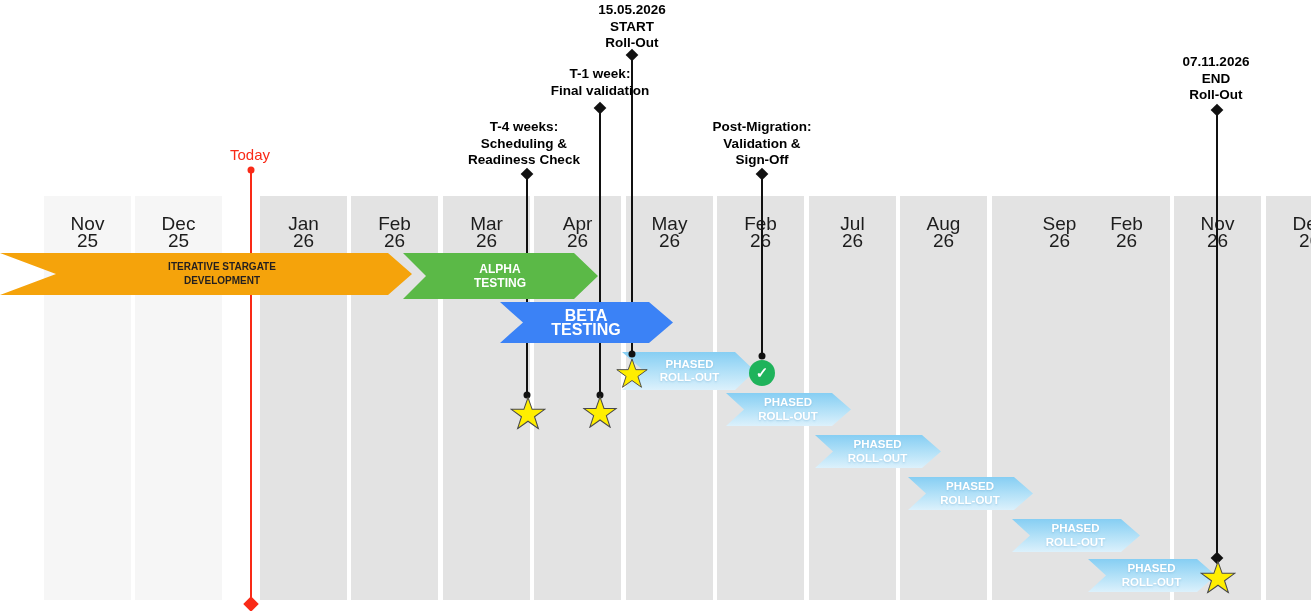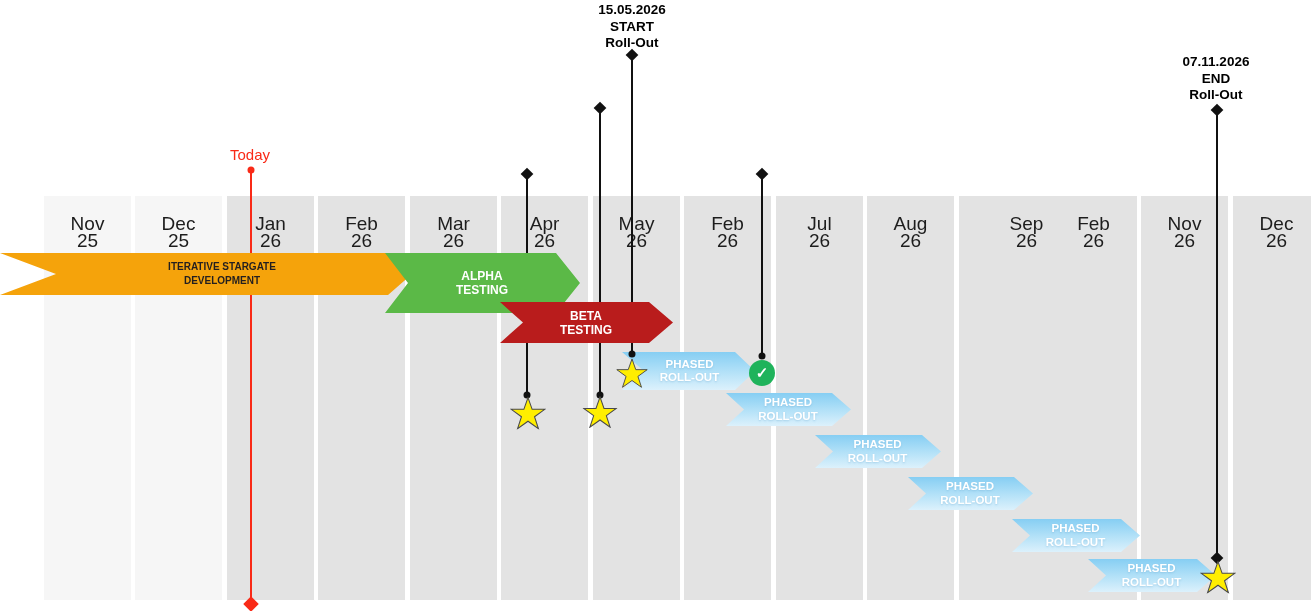--- a/index.html
+++ b/index.html
@@ -3,40 +3,40 @@
 <meta charset="utf-8">
 <style>
   html,body{margin:0;padding:0;background:#ffffff;}
   .canvas{
     position:relative;width:1311px;height:611px;background:#ffffff;
     font-family:"Liberation Sans",sans-serif;overflow:hidden;
   }
   
   .col{position:absolute;top:196px;height:404px;width:87px;z-index:0;}
   .col.light{background:#f6f6f6;}
-  .col.dark{background:#e3e3e3;}
+  .col.dark{background:#e3e3e3;margin-left:33px;}
   .col .mlab{padding-top:19px;text-align:center;font-size:19px;line-height:17px;color:#1d1d1d;}
   
   .vline{position:absolute;width:1.5px;margin-left:-0.75px;background:#111;z-index:1;}
   .vline.red{background:#f92a17;}
   
   .diamond{position:absolute;width:9px;height:9px;background:#111;transform:translate(-50%,-50%) rotate(45deg);z-index:3;}
   .diamond.red{background:#f92a17;width:11px;height:11px;}
   .dotm{position:absolute;width:7px;height:7px;border-radius:50%;background:#111;transform:translate(-50%,-50%);z-index:3;}
   .dotm.red{background:#f92a17;}
   
   .arrow{
     position:absolute;z-index:2;display:flex;flex-direction:column;align-items:center;justify-content:center;
     font-weight:bold;text-align:center;box-sizing:border-box;
     padding-left:var(--n,0px);padding-right:var(--p,0px);
     clip-path:polygon(var(--n,0px) 50%, 0% 0%, calc(100% - var(--p,0px)) 0%, 100% 50%, calc(100% - var(--p,0px)) 100%, 0% 100%);
   }
   .arrow.orange{background:#f5a30b;color:#231f20;font-size:10px;line-height:14px;}
   .arrow.green{background:#5bb947;color:#ffffff;font-size:12px;line-height:14px;}
-  .arrow.purple{background:#b91c1c;color:#ffffff;font-size:12px;line-height:14px;}
+  .arrow.purple{background:#3b82f6;color:#ffffff;font-size:16px;line-height:14px;}
   .arrow.blue{
     background:linear-gradient(180deg,#86cef3 0%,#b5e2f8 55%,#dcf1fc 100%);
     color:#ffffff;font-size:11.5px;line-height:13.5px;
     text-shadow:0 1px 2px rgba(110,170,210,0.45);
   }
   
   .ann{
     position:absolute;transform:translateX(-50%);text-align:center;
     font-weight:bold;font-size:13.5px;line-height:16.5px;color:#000;white-space:nowrap;z-index:3;
   }
@@ -145,21 +145,21 @@
   <div class="vline" style="left:527px;top:176px;height:219px"></div>
   <div class="vline" style="left:600px;top:110px;height:285px"></div>
   <div class="vline" style="left:632px;top:57px;height:297px"></div>
   <div class="vline" style="left:762px;top:176px;height:181px"></div>
   <div class="vline" style="left:1217px;top:112px;height:445px"></div>
 
   <div class="arrow orange" style="left:0px;top:253px;width:412px;height:42px;--n:56px;--p:24px">
     <span>ITERATIVE STARGATE</span>
     <span>DEVELOPMENT</span>
   </div>
-  <div class="arrow green" style="left:385px;top:253px;width:195px;height:60px;--n:23px;--p:24px">
+  <div class="arrow green" style="left:403px;top:253px;width:195px;height:46px;--n:23px;--p:24px">
     <span>ALPHA</span>
     <span>TESTING</span>
   </div>
   <div class="arrow purple" style="left:500px;top:302px;width:173px;height:41px;--n:23px;--p:24px">
     <span>BETA</span>
     <span>TESTING</span>
   </div>
   <div class="arrow blue" style="left:622px;top:352px;width:133px;height:38px;--n:22px;--p:20px">
     <span>PHASED</span>
     <span>ROLL-OUT</span>
@@ -183,20 +183,34 @@
   <div class="arrow blue" style="left:1088px;top:559px;width:128px;height:33px;--n:18px;--p:19px">
     <span>PHASED</span>
     <span>ROLL-OUT</span>
   </div>
 
   <div class="ann" style="left:632px;top:2px">
     <div>15.05.2026</div>
     <div>START</div>
     <div>Roll-Out</div>
   </div>
+  <div class="ann" style="left:600px;top:66px">
+    <div>T-1 week:</div>
+    <div>Final validation</div>
+  </div>
+  <div class="ann" style="left:524px;top:119px">
+    <div>T-4 weeks:</div>
+    <div>Scheduling &amp;</div>
+    <div>Readiness Check</div>
+  </div>
+  <div class="ann" style="left:762px;top:119px">
+    <div>Post-Migration:</div>
+    <div>Validation &amp;</div>
+    <div>Sign-Off</div>
+  </div>
   <div class="ann" style="left:1216px;top:54px">
     <div>07.11.2026</div>
     <div>END</div>
     <div>Roll-Out</div>
   </div>
   <div class="ann today" style="left:250px;top:147px">Today</div>
 
   <div class="dotm red" style="left:251px;top:170px"></div>
   <div class="diamond red" style="left:251px;top:604px"></div>
 

